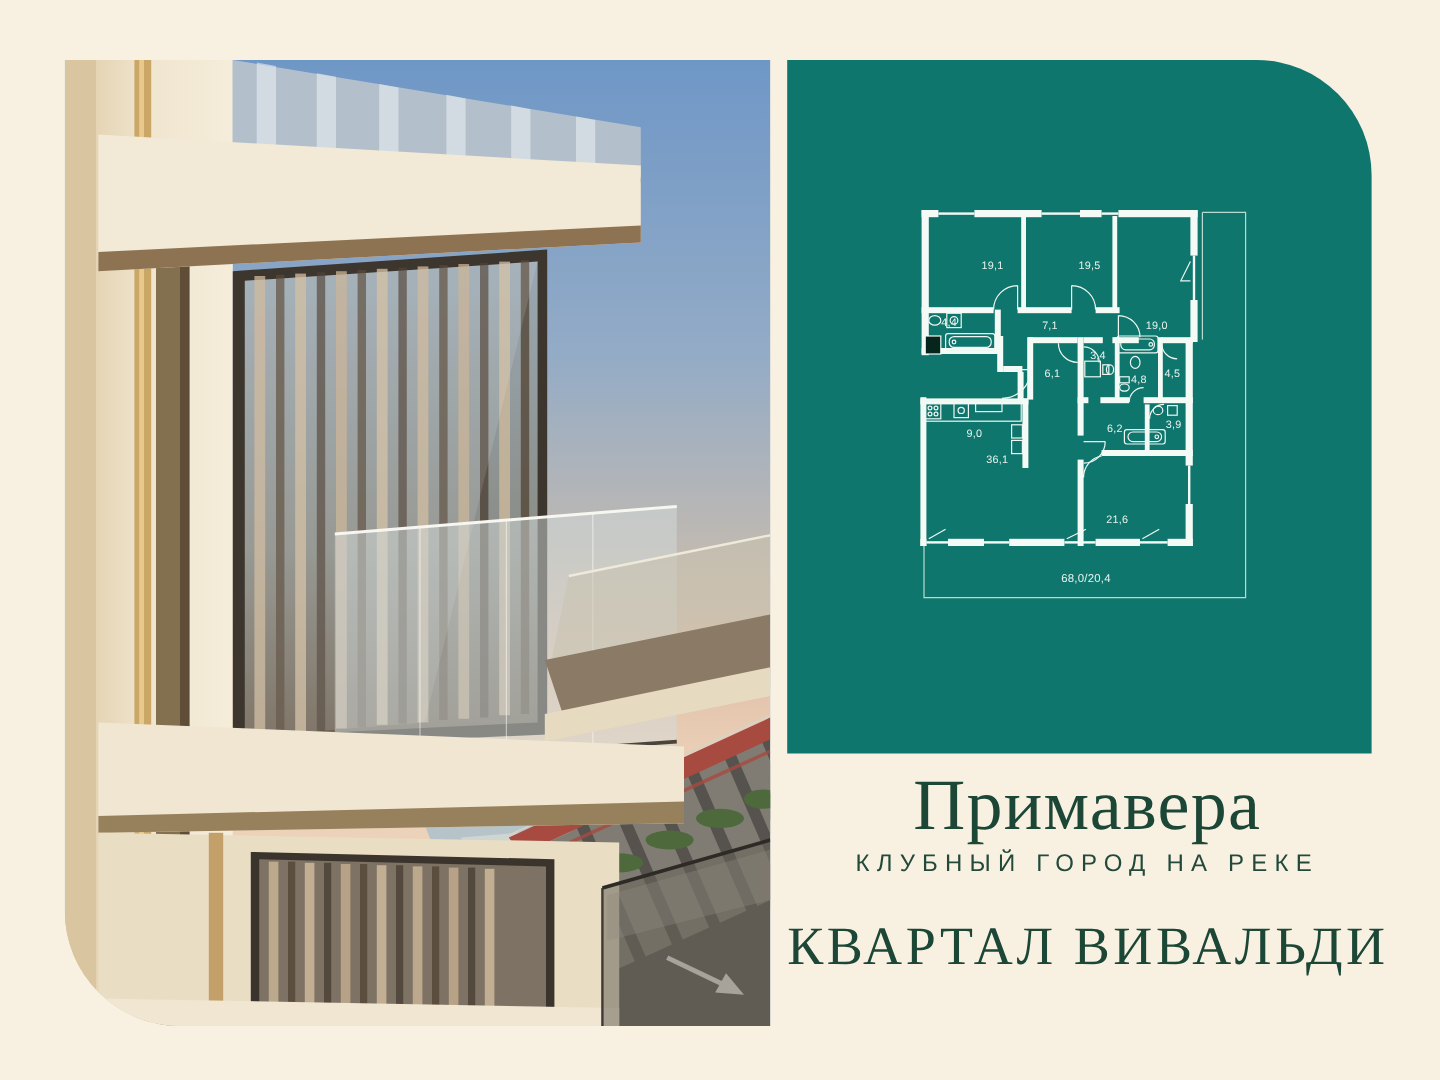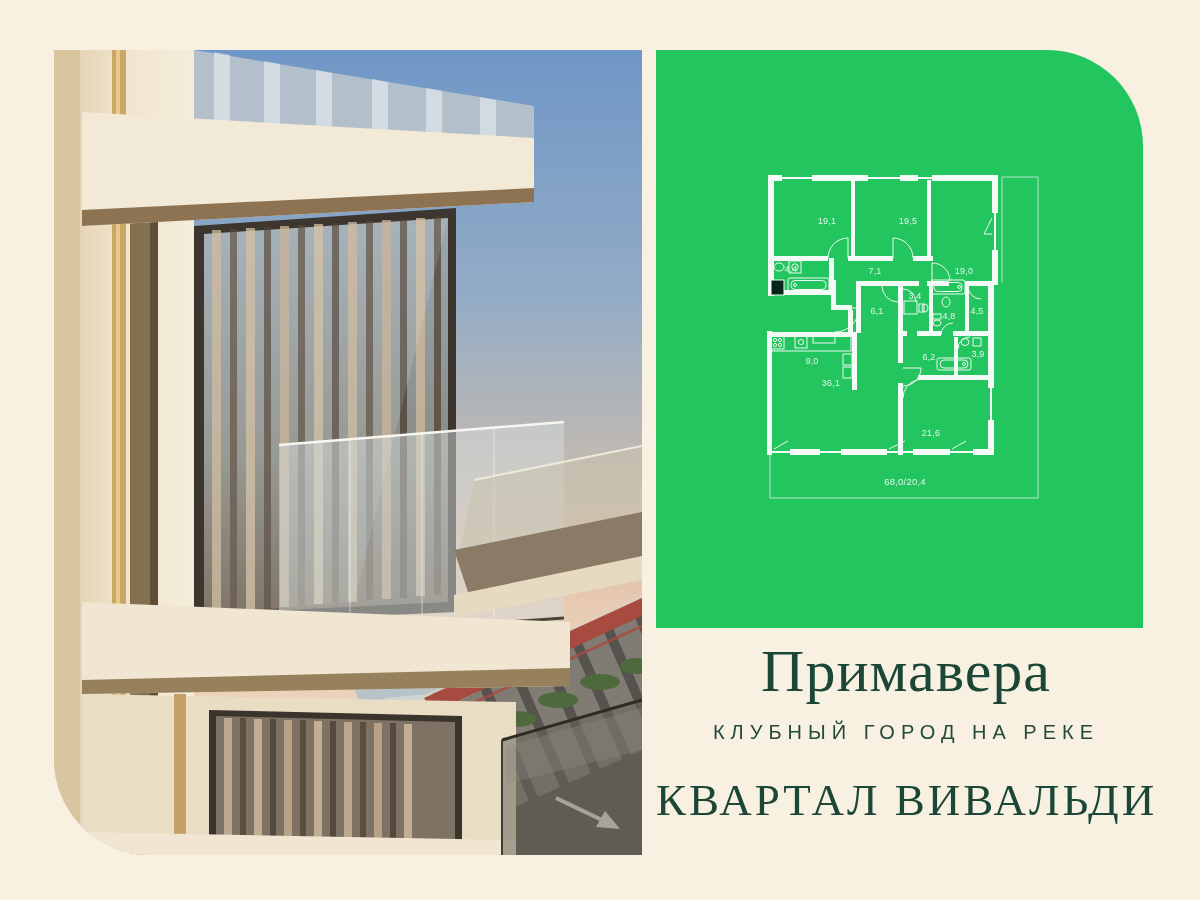--- a/index.html
+++ b/index.html
@@ -2,28 +2,28 @@
 <html><head>
 <meta charset="utf-8">
 <style>
   html,body{margin:0;padding:0;background:#f8f1e2;}
   .canvas{position:relative;width:1200px;height:900px;background:#f8f1e2;overflow:hidden;
           font-family:"Liberation Sans",sans-serif;}
   .photo{position:absolute;left:54px;top:50px;width:588px;height:805px;
          border-radius:0 0 0 96px;overflow:hidden;background:#cfd6dc;}
   .photo svg{display:block;}
   .panel{position:absolute;left:656px;top:50px;width:487px;height:578px;
-         background:#22c55e;border-radius:0 96px 0 0;}
+         background:#0f766e;border-radius:0 96px 0 0;}
   .plan{position:absolute;left:99px;top:118px;width:290px;height:345px;}
   .plan text{font-family:"Liberation Sans",sans-serif;font-size:9px;fill:#e6f3ec;letter-spacing:.2px;}
   .plan .total{font-size:9.5px;}
   .brand{position:absolute;left:656px;top:640px;width:500px;text-align:center;color:#1c4737;}
   .brand .title{font-family:"Liberation Serif",serif;font-size:60px;line-height:1.05;
                 font-weight:400;letter-spacing:1px;}
-  .brand .subtitle{margin-top:18px;font-family:"Liberation Sans",sans-serif;font-size:20px;
+  .brand .subtitle{margin-top:6px;font-family:"Liberation Sans",sans-serif;font-size:20px;
                    letter-spacing:6px;font-weight:500;color:#23493a;}
   .brand .quarter{margin-top:30px;font-family:"Liberation Serif",serif;font-size:45px;
                   letter-spacing:3px;font-weight:400;white-space:nowrap;}
   .w{fill:#f4fbf6;}
   .thin{stroke:#d9ece2;stroke-width:1;fill:none;opacity:.85;}
   .fx{stroke:#eef8f2;stroke-width:1;fill:none;}
   .arc{stroke:#eef8f2;stroke-width:1;fill:none;}
 </style>
 </head>
 <body>

